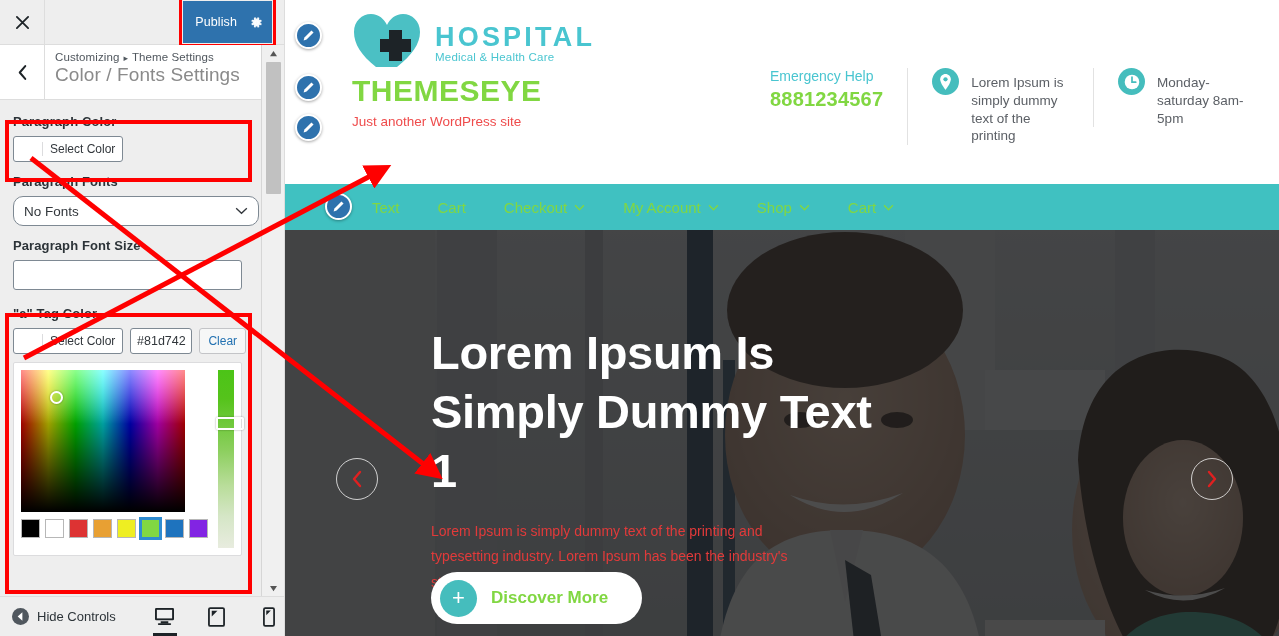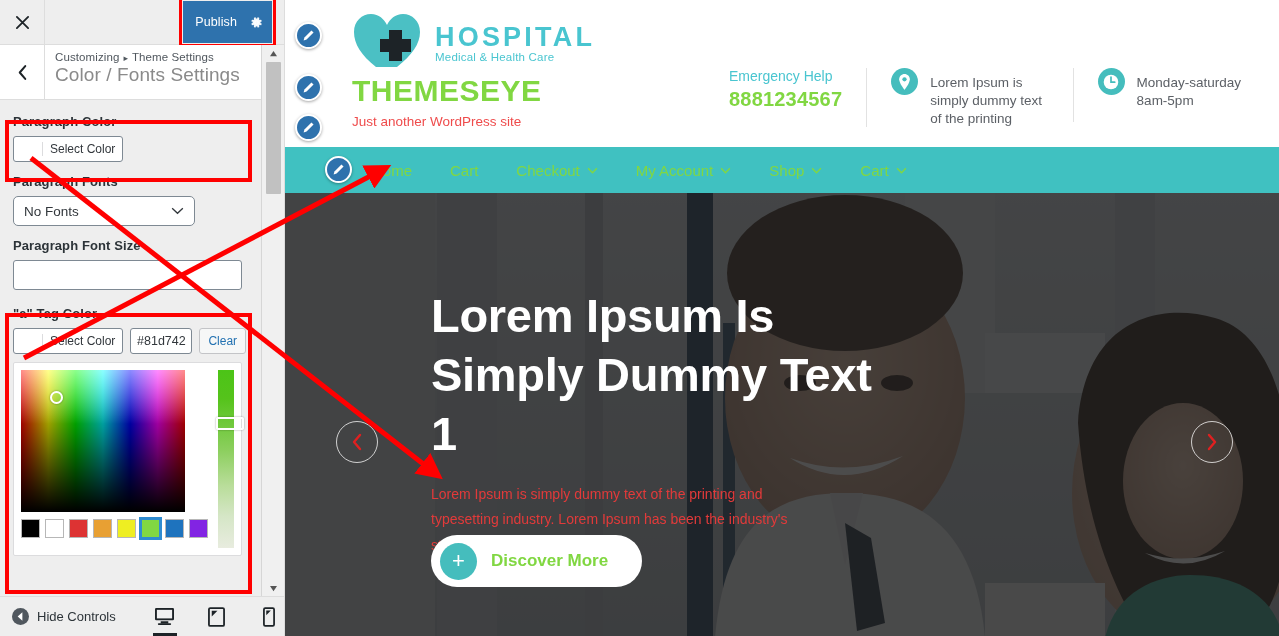--- a/index.html
+++ b/index.html
@@ -73,22 +73,22 @@
   .cz-body {
     position: absolute; left: 0; top: 102px; width: 262px; bottom: 40px;
     background: #eeeeee; overflow: hidden;
   }
   .cz-section { padding: 0 13px; }
   .cz-label {
     font-size: 13px; font-weight: bold; color: #2c3338;
     margin: 12px 0 7px 0; letter-spacing: .1px;
   }
   .cz-select {
-    width: 182px; height: 30px;
-    border: 1px solid #7e8993; border-radius: 5px; background: #fff;
+    width: 246px; height: 30px;
+    border: 1px solid #7e8993; border-radius: 10px; background: #fff;
     font-size: 13.5px; color: #32373c;
     padding: 0 10px; display: flex; align-items: center;
     justify-content: space-between; cursor: pointer;
   }
   .cz-text {
     width: 229px; height: 30px;
     border: 1px solid #7e8993; border-radius: 3px; background: #fff;
   }
   .cz-colorrow { display: flex; align-items: center; gap: 7px; }
   .cz-colorbtn {
@@ -186,21 +186,21 @@
     content:""; position:absolute; left: 1px; bottom: 0; width: 24px; height: 4px;
     background: #1d2327;
   }
 
   
   #preview {
     position: absolute; left: 285px; top: 0;
     width: 994px; height: 636px; background: #ffffff; overflow: hidden;
   }
   .site-top {
-    position: relative; height: 147px; background: #fff; display:flex;
+    position: relative; height: 184px; background: #fff; display:flex;gap:41px;
   }
   .brandcol { position: relative; width: 420px; padding-left: 67px; padding-top: 10px;}
   .logo-row { display: flex; align-items: flex-start; gap: 9px; height: 62px;}
   .logo-mark { position: relative; width: 74px; height: 60px; }
   .logo-words { padding-top: 14px; }
   .logo-hosp {
     font-size: 27px; font-weight: bold; letter-spacing: 3.2px; color: #49c5d0;
     line-height: 1;
   }
   .logo-sub {
@@ -350,21 +350,21 @@
       </div>
     </div>
 
     <div class="navbar">
       <div class="pencil" style="left:40px; top:9px;">
         <svg width="13" height="13" viewBox="0 0 16 16">
             <path d="M11.6 1.8 14.2 4.4 5.6 13 2 14l1-3.6z" fill="#fff"></path>
           </svg>
       </div>
       <div class="navitem">
-        <span>Home</span>
+        <span>Text</span>
       </div>
       <div class="navitem">
         <span>Cart</span>
       </div>
       <div class="navitem">
         <span>Checkout</span>
         <svg width="11" height="7" viewBox="0 0 12 8">
             <path d="M1 1.5 6 6.5 11 1.5" stroke="#81d742" stroke-width="1.6" fill="none"></path>
           </svg>
       </div>

